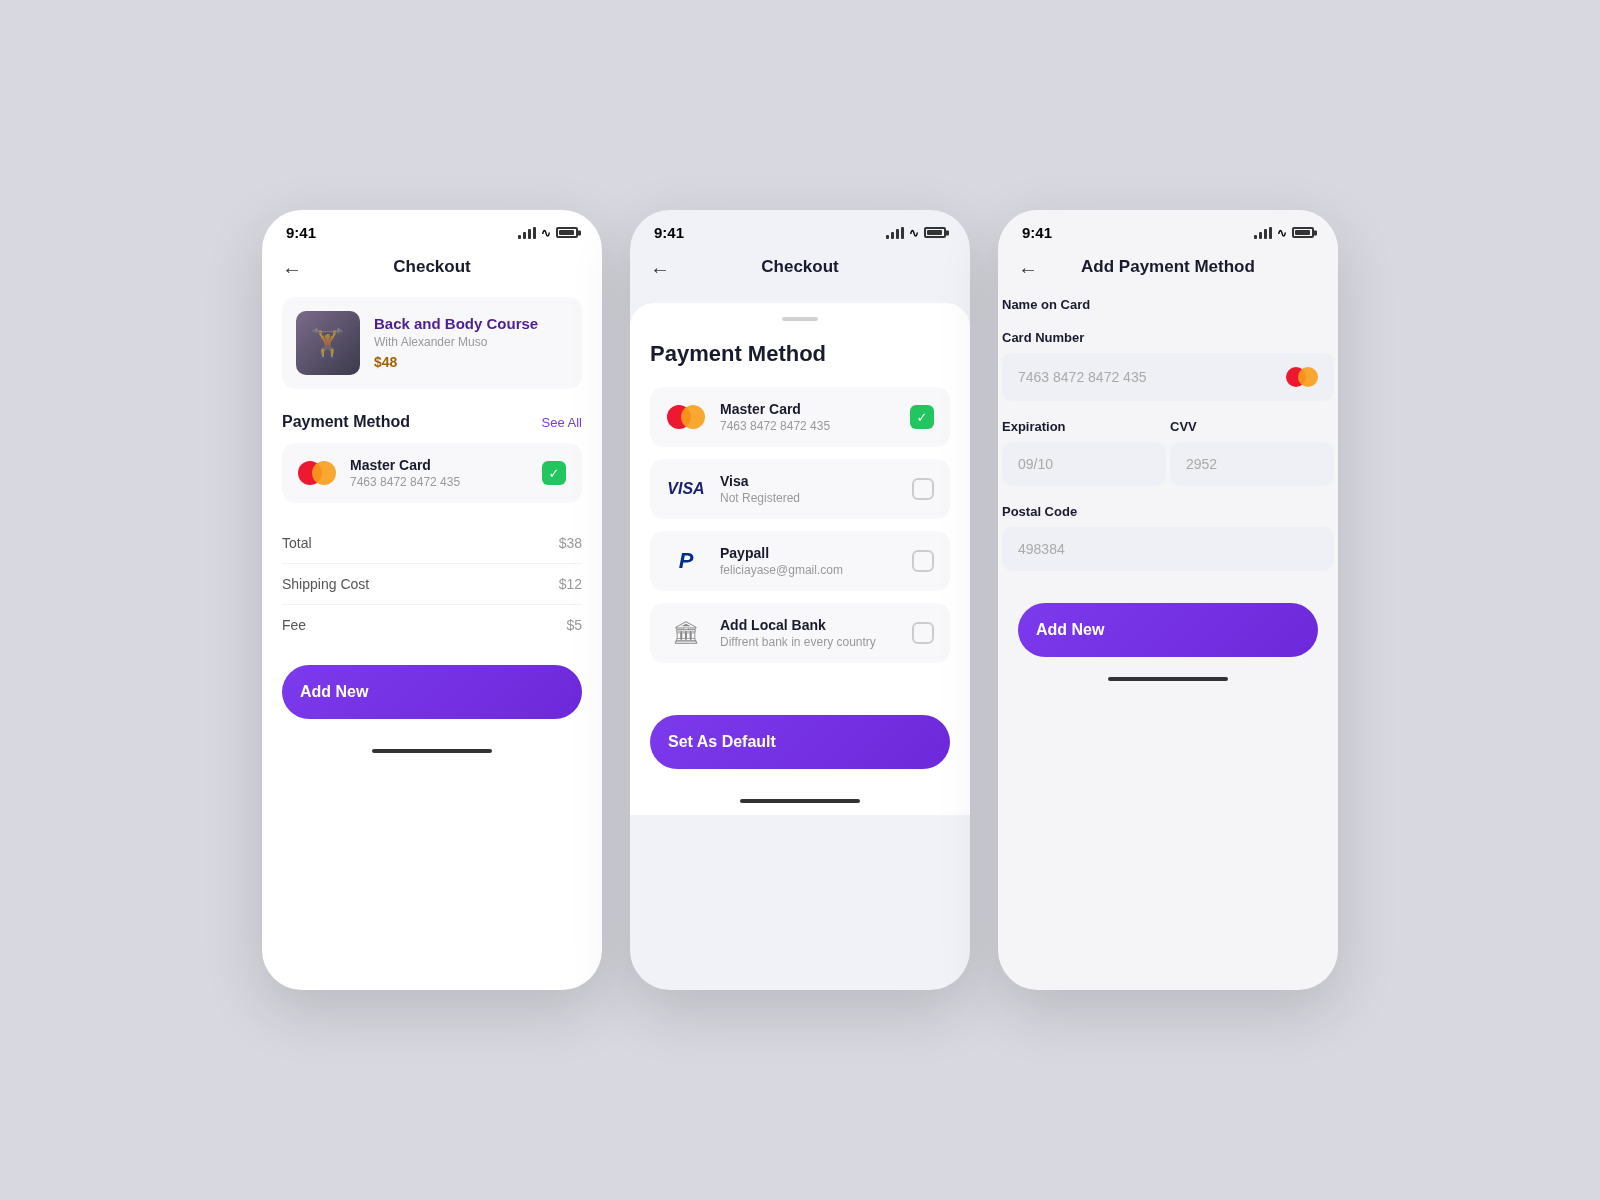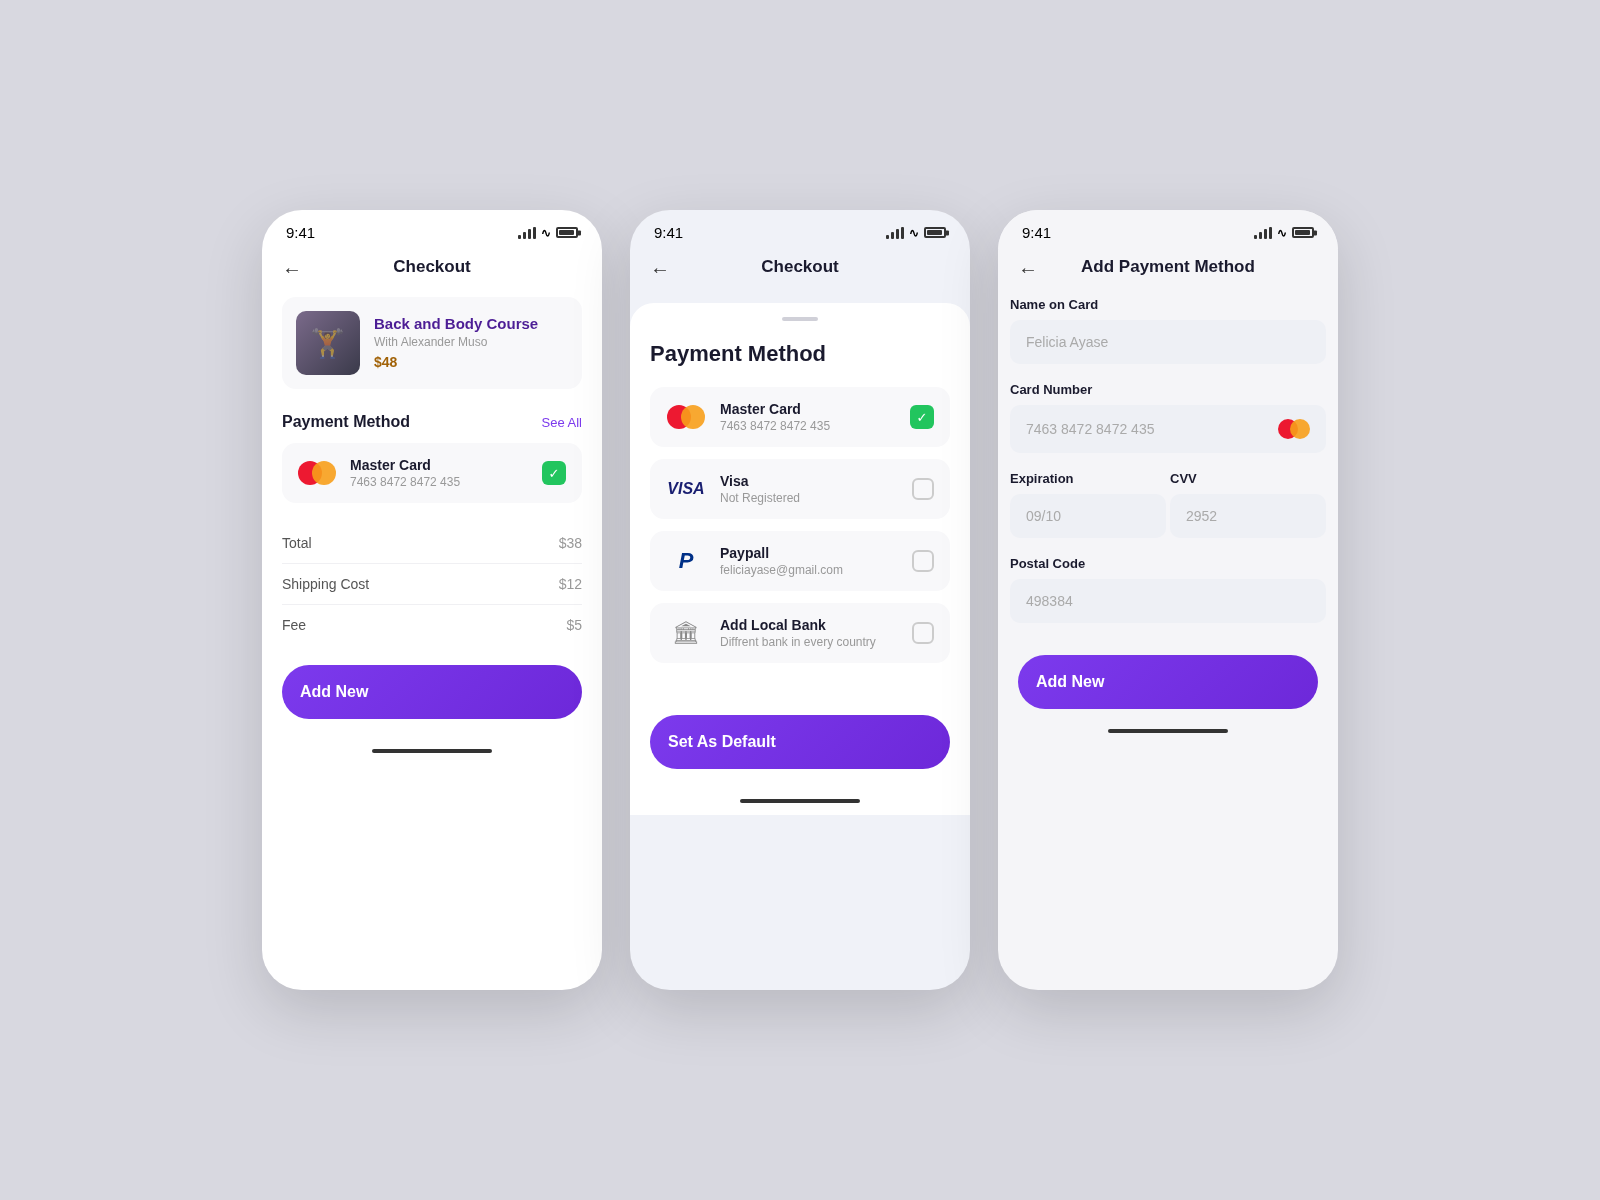--- a/index.html
+++ b/index.html
@@ -42,21 +42,21 @@
       display: flex;
       justify-content: space-between;
       align-items: center;
       padding: 14px 24px 8px;
       font-size: 13px;
       font-weight: 600;
     }
 
     .status-time {
       font-size: 15px;
-      font-weight: 400;
+      font-weight: 700;
     }
 
     .status-icons {
       display: flex;
       align-items: center;
       gap: 5px;
     }
 
     .signal-bars {
       display: flex;
@@ -609,27 +609,24 @@
             <div class="battery-fill"></div>
           </div>
         </div>
       </div>
 
       <div class="screen-header">
         <span class="back-btn">←</span>
         <span class="screen-title">Add Payment Method</span>
       </div>
 
-      <div style="padding: 4px 12px; flex:1;">
+      <div style="padding: 4px 4px; flex:1;">
 
         <div class="field-section">
           <div class="field-label">Name on Card</div>
-          <div class="field-input">
-            <span>Felicia Ayase</span>
-          </div>
         </div>
 
         <div class="field-section">
           <div class="field-label">Card Number</div>
           <div class="field-input">
             <span>7463  8472  8472  435</span>
             <div class="mc-icon-sm" style="position:relative;width:32px;height:20px;">
               <div class="mc-circle-left-sm" style="position:absolute;left:0;top:0;width:20px;height:20px;border-radius:50%;background:#eb001b;opacity:0.9;"></div>
               <div class="mc-circle-right-sm" style="position:absolute;right:0;top:0;width:20px;height:20px;border-radius:50%;background:#f79e1b;opacity:0.9;"></div>
             </div>

